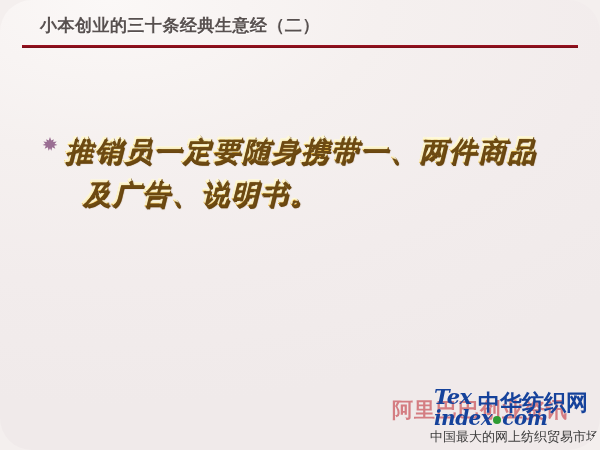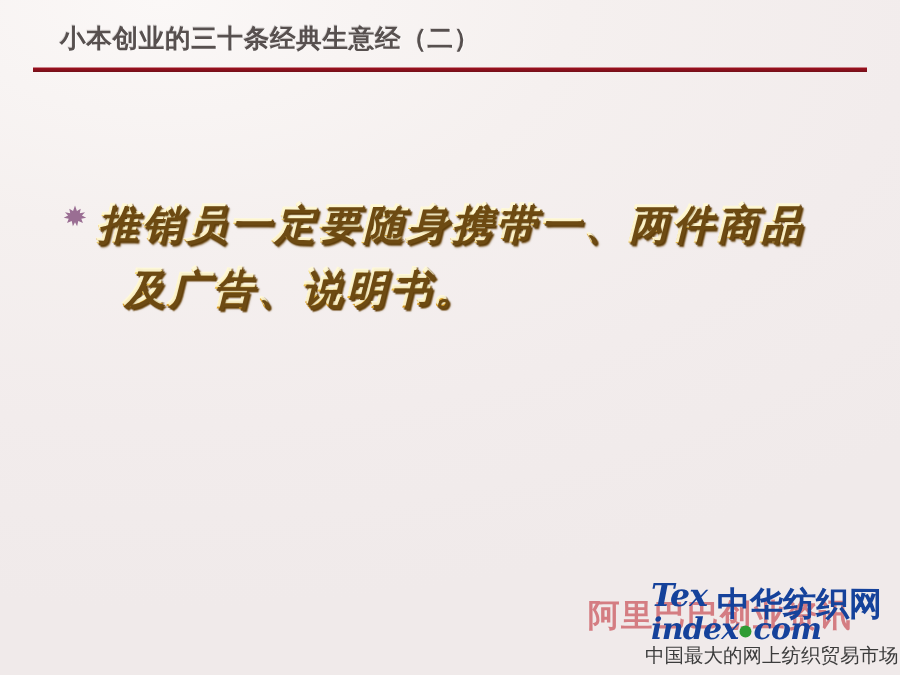--- a/index.html
+++ b/index.html
@@ -14,20 +14,21 @@
     background: #f4efee;
   }
 
   #slide {
     position: relative;
     width: 600px;
     height: 450px;
     background:
       radial-gradient(120% 90% at 18% 0%, #fbf8f7 0%, #f5f0ef 38%, #f2ecec 70%, #f0eaea 100%);
     overflow: hidden;
+    border-radius: 32px;
   }
 
   
   #title-block {
     position: absolute;
     left: 0;
     top: 14px;
     width: 600px;
     height: 40px;
   }

